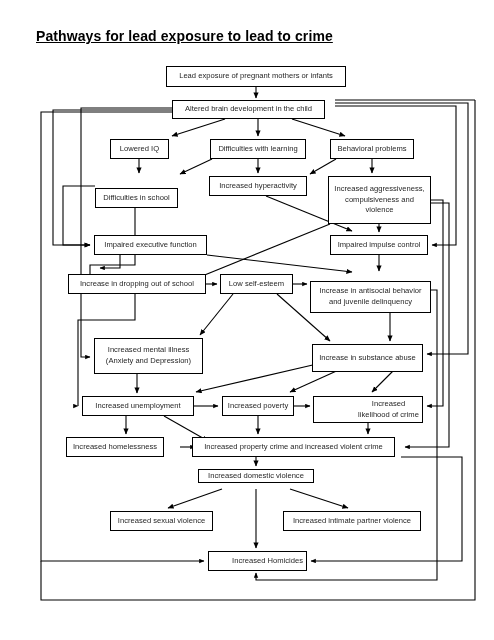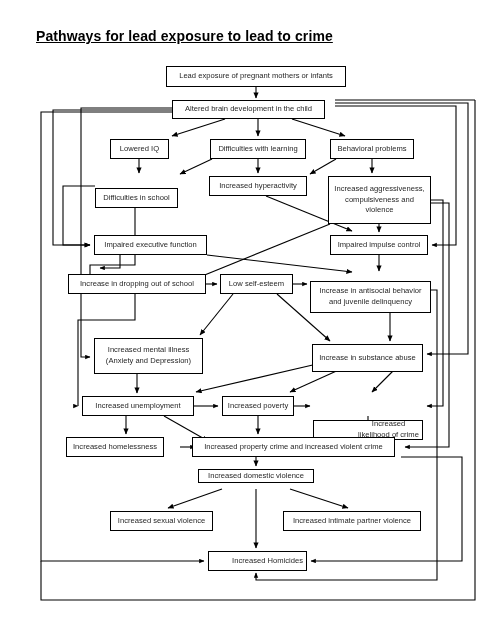--- a/index.html
+++ b/index.html
@@ -210,21 +210,21 @@
   </div>
   <div class="node" style="left:312px;top:344px;width:111px;height:28px;">
     <span>Increase in substance abuse</span>
   </div>
   <div class="node" style="left:82px;top:396px;width:112px;height:20px;">
     <span>Increased unemployment</span>
   </div>
   <div class="node" style="left:222px;top:396px;width:72px;height:20px;">
     <span>Increased poverty</span>
   </div>
-  <div class="node" style="left:313px;top:420px;width:110px;height:20px;padding-left:44px;">
+  <div class="node" style="left:313px;top:396px;width:110px;height:27px;padding-left:44px;">
     <span>Increased likelihood of crime</span>
   </div>
   <div class="node" style="left:66px;top:437px;width:98px;height:20px;">
     <span>Increased homelessness</span>
   </div>
   <div class="node" style="left:192px;top:437px;width:203px;height:20px;">
     <span>Increased property crime and increased violent crime</span>
   </div>
   <div class="node" style="left:198px;top:469px;width:116px;height:14px;">
     <span>Increased domestic violence</span>

